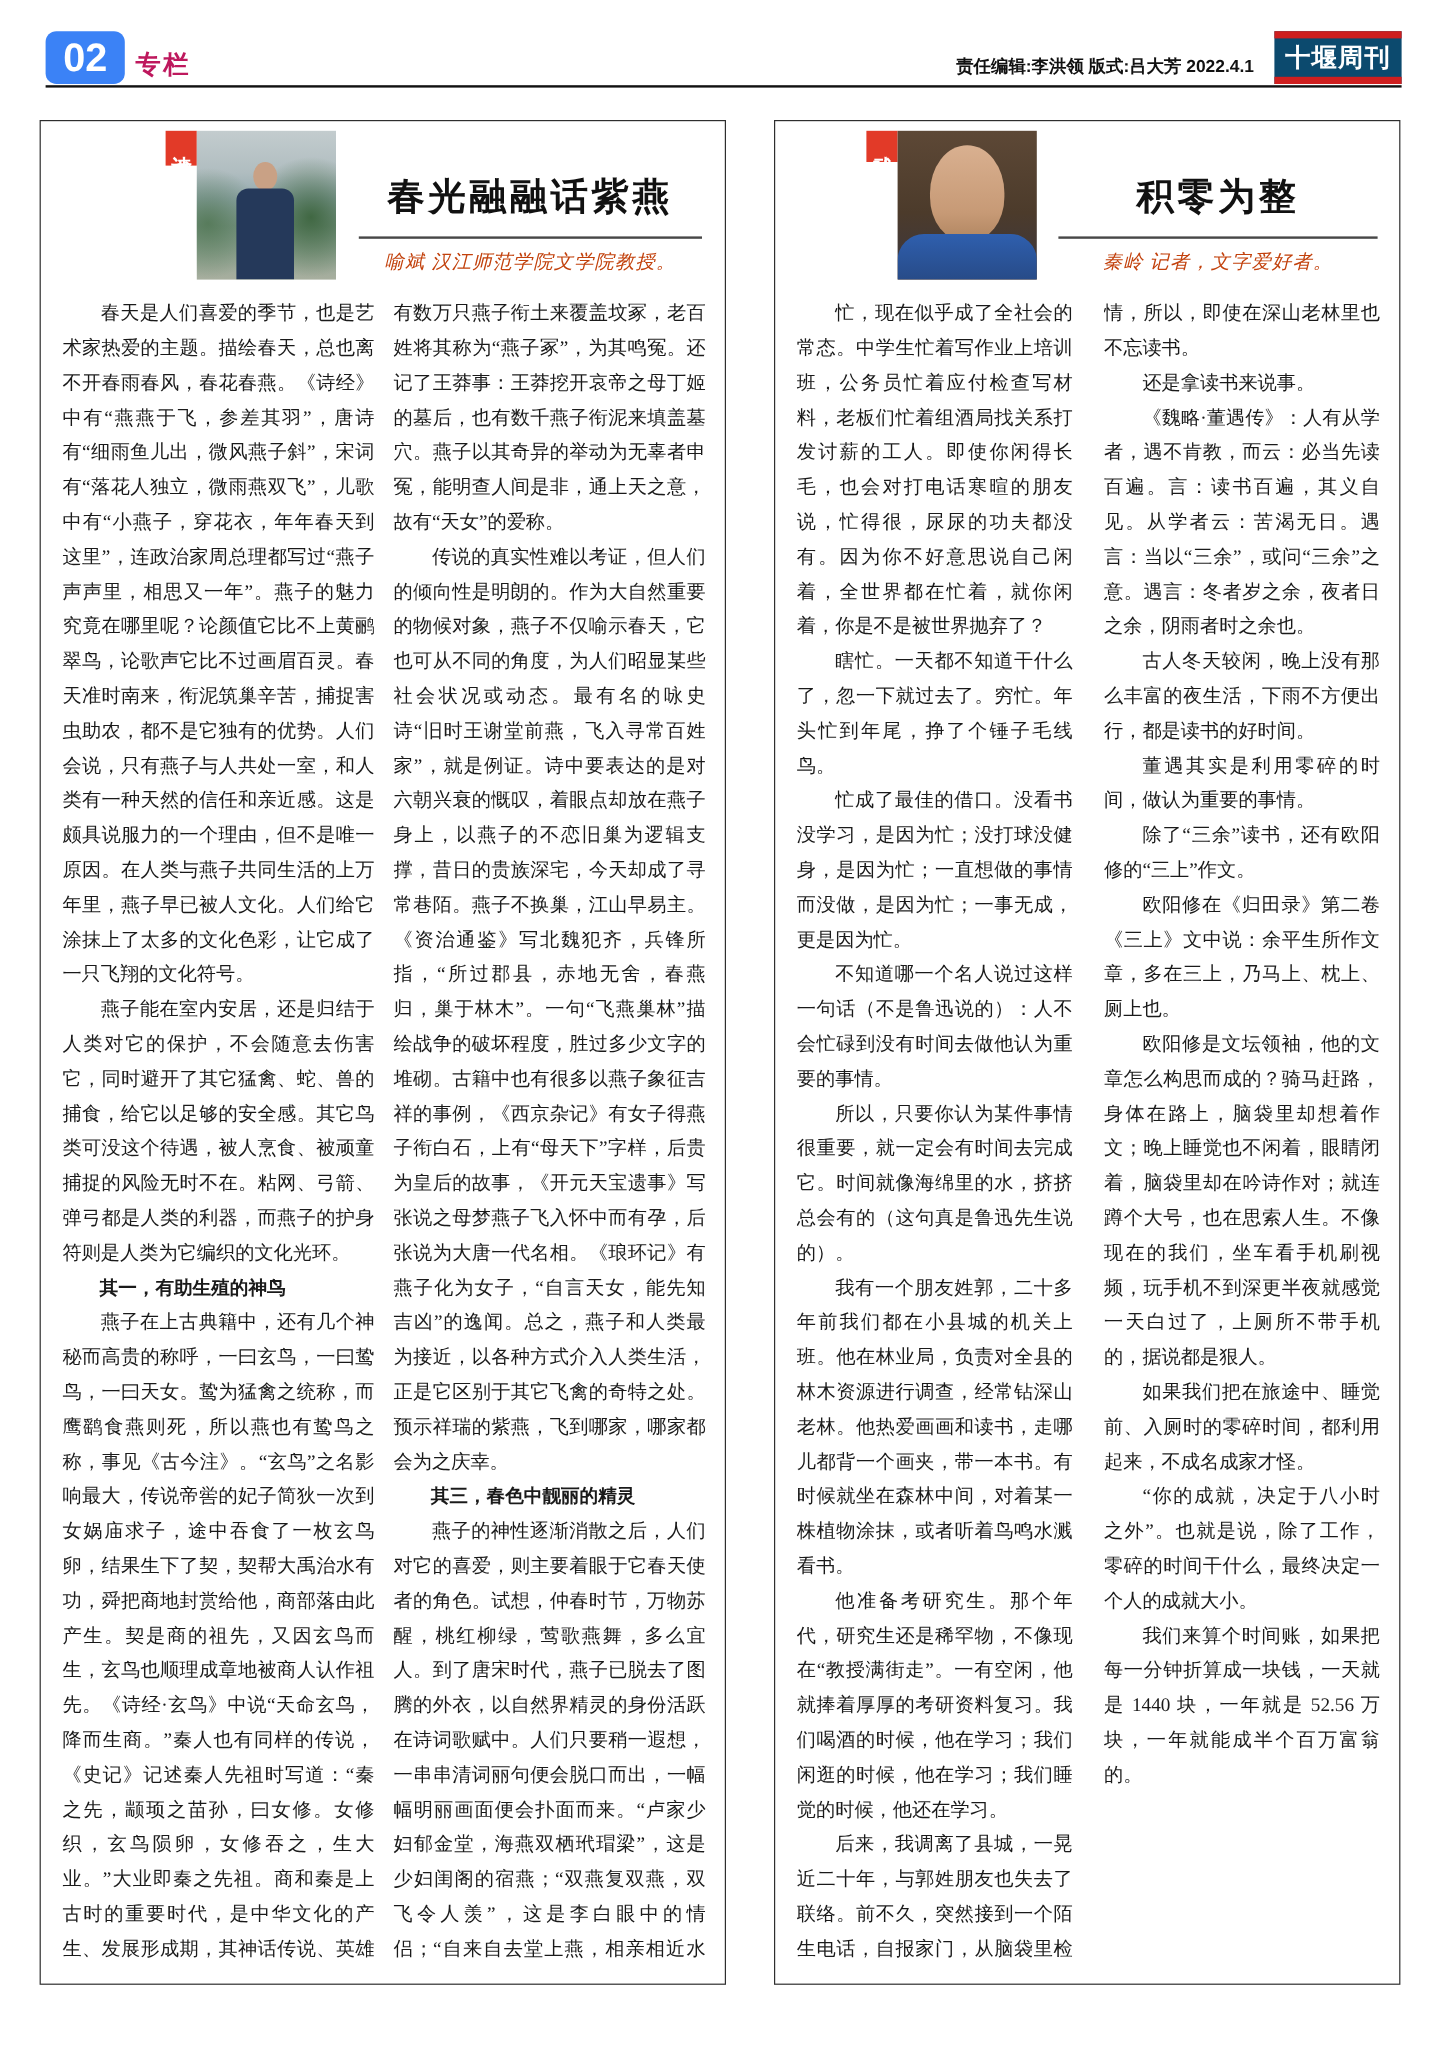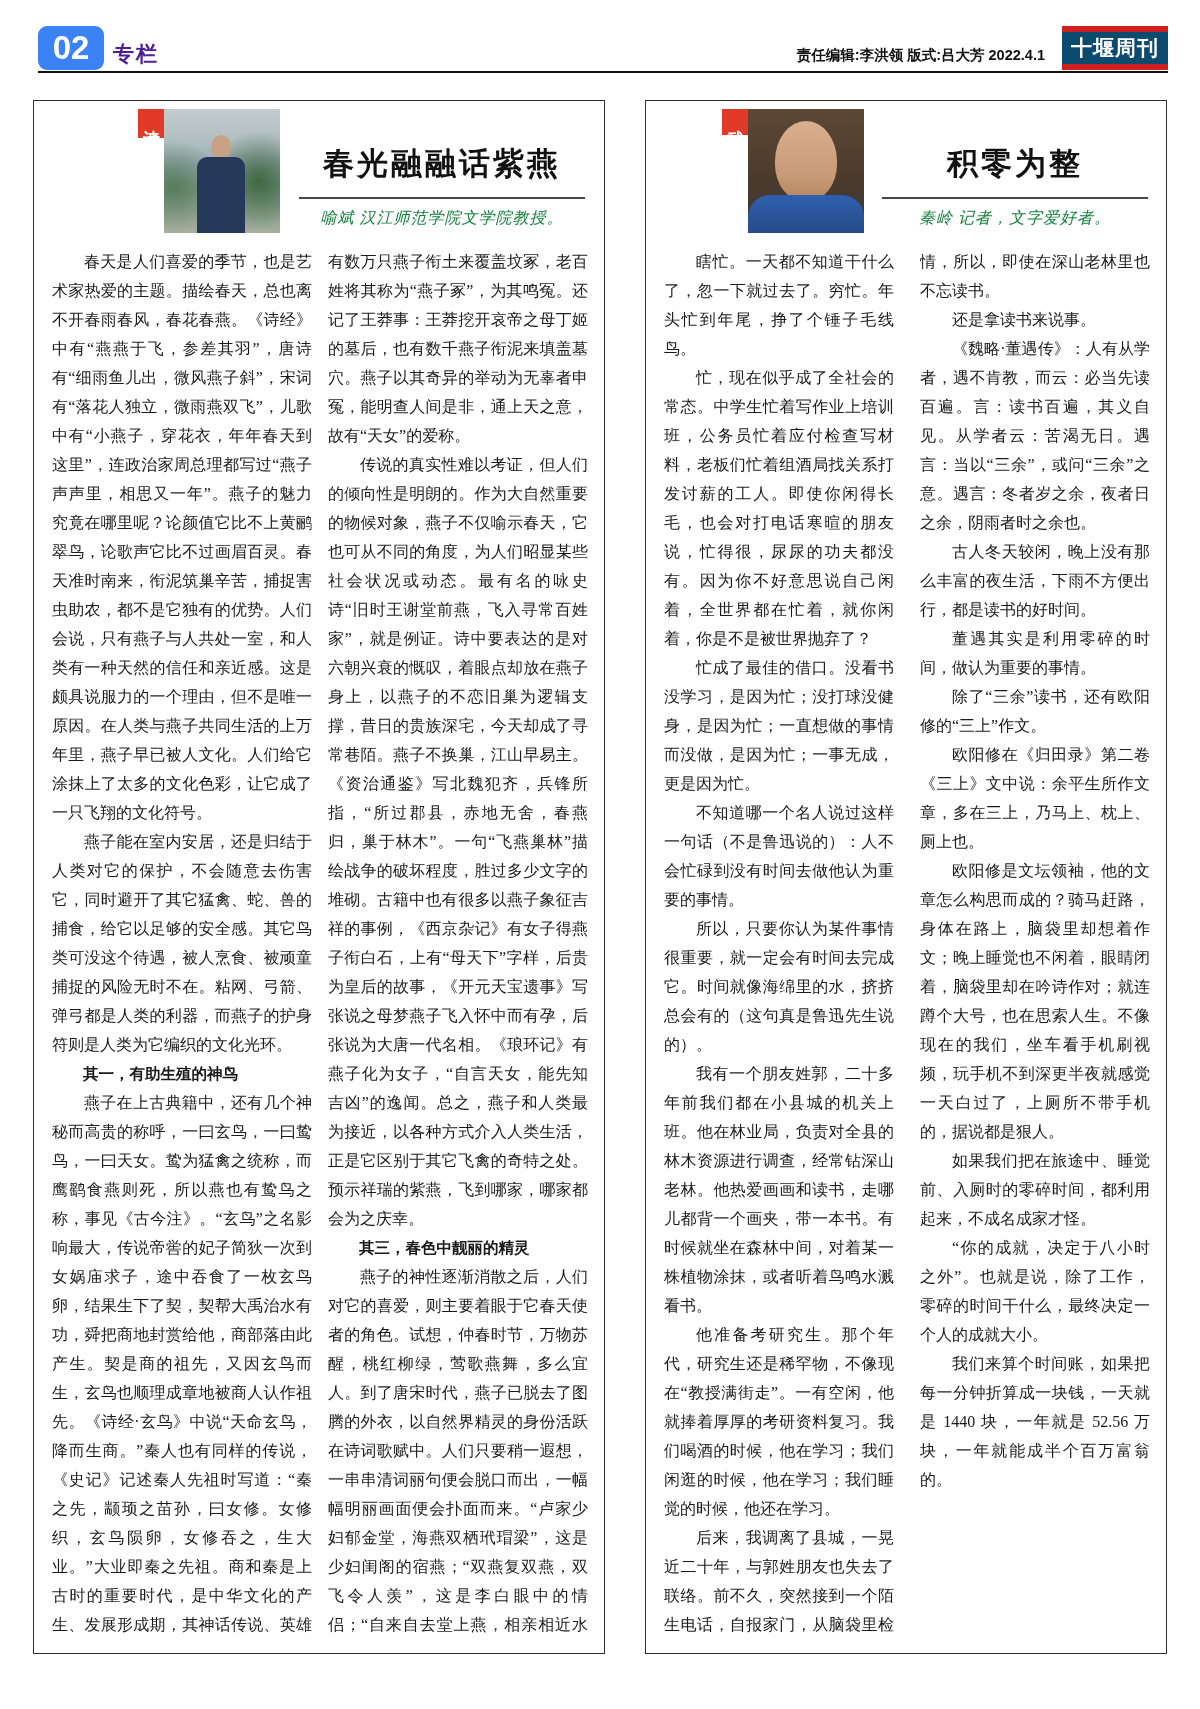--- a/index.html
+++ b/index.html
@@ -3,21 +3,21 @@
 <meta charset="utf-8">
 <style>
   * { margin:0; padding:0; box-sizing:border-box; }
   html,body { background:#ffffff; }
   body { width:1200px; height:1709px; position:relative; font-family:"Liberation Serif","DejaVu Serif",serif; color:#1a1a1a; }
 
   
   .hdr { position:relative; height:100px; font-family:"Liberation Sans","DejaVu Sans",sans-serif; }
   .pagenum { position:absolute; left:38px; top:26px; width:66px; height:44px; background:#3b82f6; color:#fff;
              border-radius:9px; font-size:33px; font-weight:bold; display:flex; align-items:center; justify-content:center; }
-  .sectionname { position:absolute; left:113px; top:40px; font-size:21px; font-weight:bold; color:#4c1d95; letter-spacing:2px; }
+  .sectionname { position:absolute; left:113px; top:40px; font-size:21px; font-weight:bold; color:#be185d; letter-spacing:2px; }
   .editorline { position:absolute; right:155px; top:46px; font-size:14.5px; font-weight:bold; color:#111; }
   .masthead { position:absolute; right:32px; top:26px; width:106px; height:44px; background:#0c4a6e;
               border-top:6px solid #cf1f1f; border-bottom:6px solid #cf1f1f;
               display:flex; align-items:center; justify-content:center; }
   .masthead span { color:#fff; font-family:"Liberation Serif",serif; font-weight:bold; font-size:21px; letter-spacing:1px; }
   .hdr-rule { position:absolute; left:38px; right:32px; top:71px; height:2px; background:#111; }
 
   
   .boxes { position:absolute; top:100px; left:0; width:1200px; }
   .abox { position:absolute; top:0; border:1.5px solid #2e2e2e; background:#fff; height:1554px; overflow:hidden; }
@@ -42,21 +42,21 @@
   .photo-left .torso { position:absolute; left:33px; top:48px; width:48px; height:76px; border-radius:10px 10px 0 0; background:#25395a; }
   .photo-right { background:linear-gradient(180deg,#5d4836 0%,#4c3b2b 55%,#3a3640 100%); }
   .photo-right .head { position:absolute; left:27px; top:12px; width:62px; height:80px; border-radius:50% 50% 46% 46%;
                        background:linear-gradient(180deg,#d9b090 0%,#c79a76 70%,#b08560 100%); }
   .photo-right .torso { position:absolute; left:0px; top:86px; width:116px; height:38px; border-radius:22px 22px 0 0;
                         background:linear-gradient(180deg,#2f5fae,#274b88); }
 
   .title-wrap { flex:1; text-align:center; padding-top:34px; }
   .title-wrap h1 { font-size:31px; font-weight:bold; letter-spacing:3px; color:#111; }
   .title-rule { height:2px; background:#474747; width:88%; margin:12px auto 0; }
-  .byline { margin-top:9px; font-size:16px; font-style:italic; color:#15803d; letter-spacing:1px; }
+  .byline { margin-top:9px; font-size:16px; font-style:italic; color:#c2410c; letter-spacing:1px; }
 
   .art-body { display:flex; padding:12px 16px 0 18px; height:1404px; overflow:hidden; }
   .abox.left  .art-body { gap:16px; }
   .abox.right .art-body { gap:26px; }
   .col { flex:1; overflow:hidden; }
   .col p { font-size:16px; line-height:29px; text-align:justify; text-justify:inter-ideograph; }
   .col p.p  { text-indent:2em; }
   .col p.pc { text-indent:0; }
   .col p.h  { text-indent:2em; font-weight:bold; font-family:"Liberation Sans","DejaVu Sans",sans-serif; font-size:15.5px; }
 </style>
@@ -114,22 +114,22 @@
           <div class="torso"></div>
         </div>
         <div class="title-wrap">
           <h1>积零为整</h1>
           <div class="title-rule"></div>
           <div class="byline">秦岭  记者，文字爱好者。</div>
         </div>
       </div>
       <div class="art-body">
         <div class="col">
+            <p class="p">忙，现在似乎成了全社会的常态。中学生忙着写作业上培训班，公务员忙着应付检查写材料，老板们忙着组酒局找关系打发讨薪的工人。即使你闲得长毛，也会对打电话寒暄的朋友说，忙得很，尿尿的功夫都没有。因为你不好意思说自己闲着，全世界都在忙着，就你闲着，你是不是被世界抛弃了？</p>
             <p class="p">瞎忙。一天都不知道干什么了，忽一下就过去了。穷忙。年头忙到年尾，挣了个锤子毛线鸟。</p>
-            <p class="p">忙，现在似乎成了全社会的常态。中学生忙着写作业上培训班，公务员忙着应付检查写材料，老板们忙着组酒局找关系打发讨薪的工人。即使你闲得长毛，也会对打电话寒暄的朋友说，忙得很，尿尿的功夫都没有。因为你不好意思说自己闲着，全世界都在忙着，就你闲着，你是不是被世界抛弃了？</p>
             <p class="p">忙成了最佳的借口。没看书没学习，是因为忙；没打球没健身，是因为忙；一直想做的事情而没做，是因为忙；一事无成，更是因为忙。</p>
             <p class="p">不知道哪一个名人说过这样一句话（不是鲁迅说的）：人不会忙碌到没有时间去做他认为重要的事情。</p>
             <p class="p">所以，只要你认为某件事情很重要，就一定会有时间去完成它。时间就像海绵里的水，挤挤总会有的（这句真是鲁迅先生说的）。</p>
             <p class="p">我有一个朋友姓郭，二十多年前我们都在小县城的机关上班。他在林业局，负责对全县的林木资源进行调查，经常钻深山老林。他热爱画画和读书，走哪儿都背一个画夹，带一本书。有时候就坐在森林中间，对着某一株植物涂抹，或者听着鸟鸣水溅看书。</p>
             <p class="p">他准备考研究生。那个年代，研究生还是稀罕物，不像现在“教授满街走”。一有空闲，他就捧着厚厚的考研资料复习。我们喝酒的时候，他在学习；我们闲逛的时候，他在学习；我们睡觉的时候，他还在学习。</p>
             <p class="p">后来，我调离了县城，一晃近二十年，与郭姓朋友也失去了联络。前不久，突然接到一个陌生电话，自报家门，从脑袋里检索半天，才想起是郭姓朋友。</p>
           </div>
         <div class="col">
             <p class="pc">情，所以，即使在深山老林里也不忘读书。</p>
             <p class="p">还是拿读书来说事。</p>

